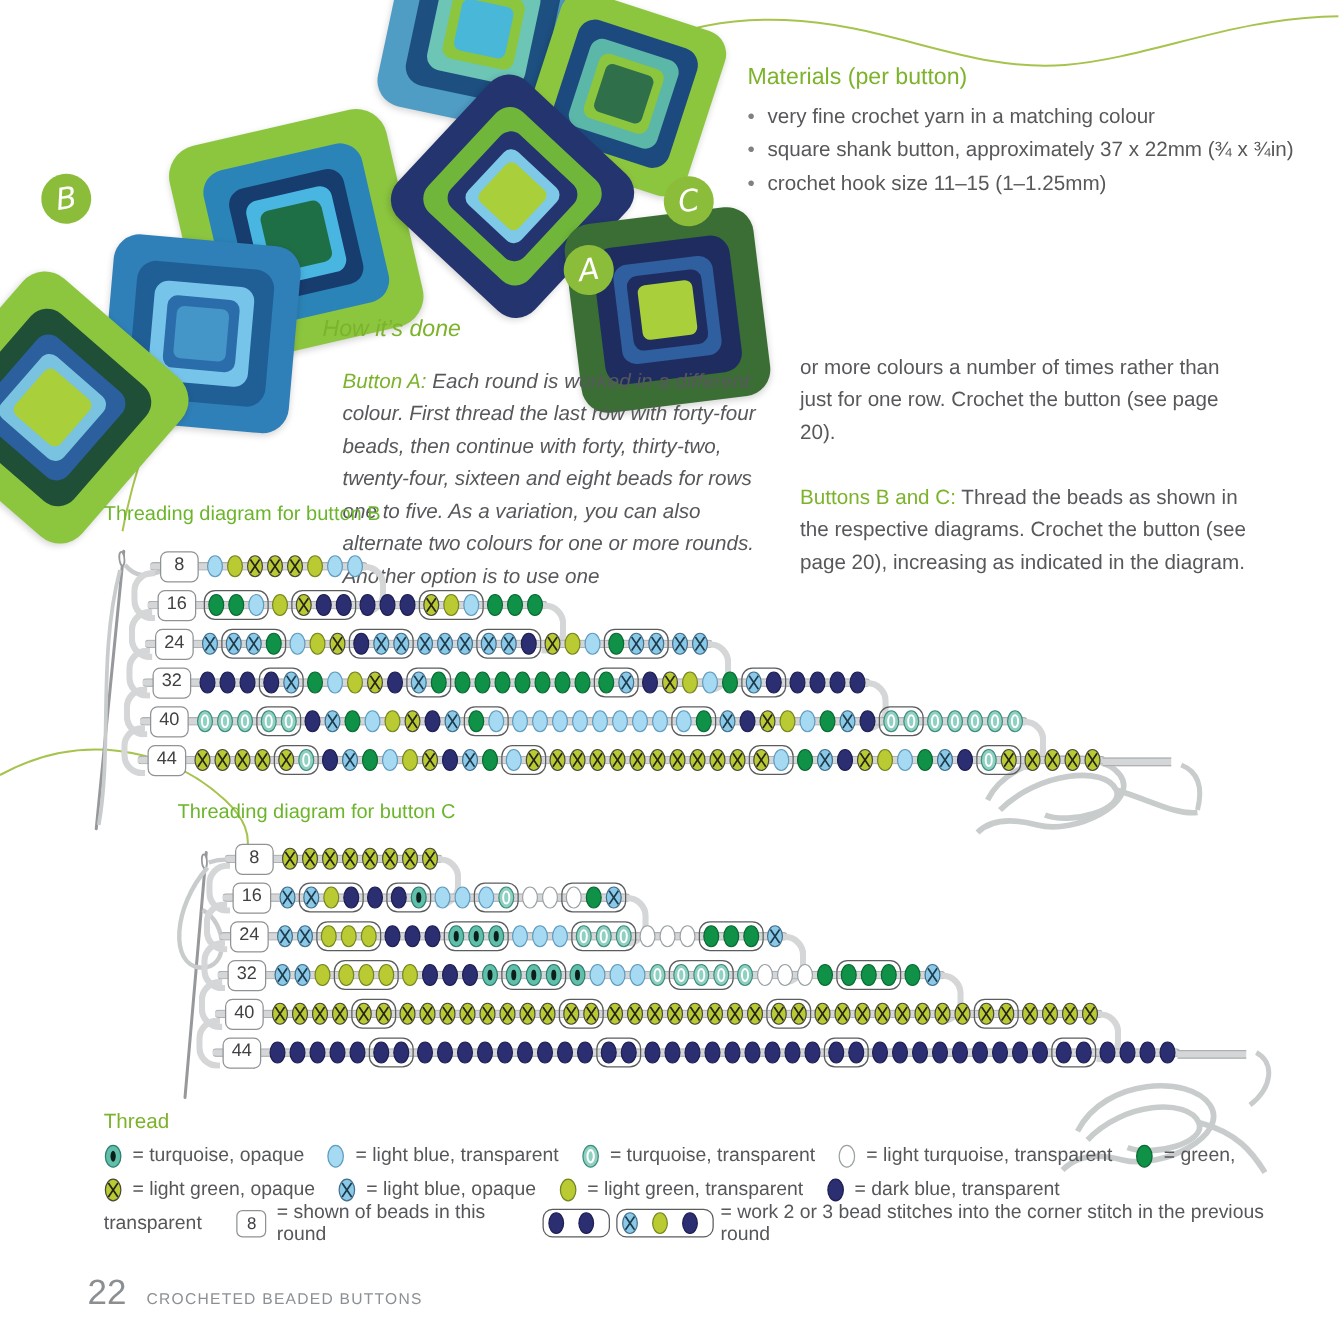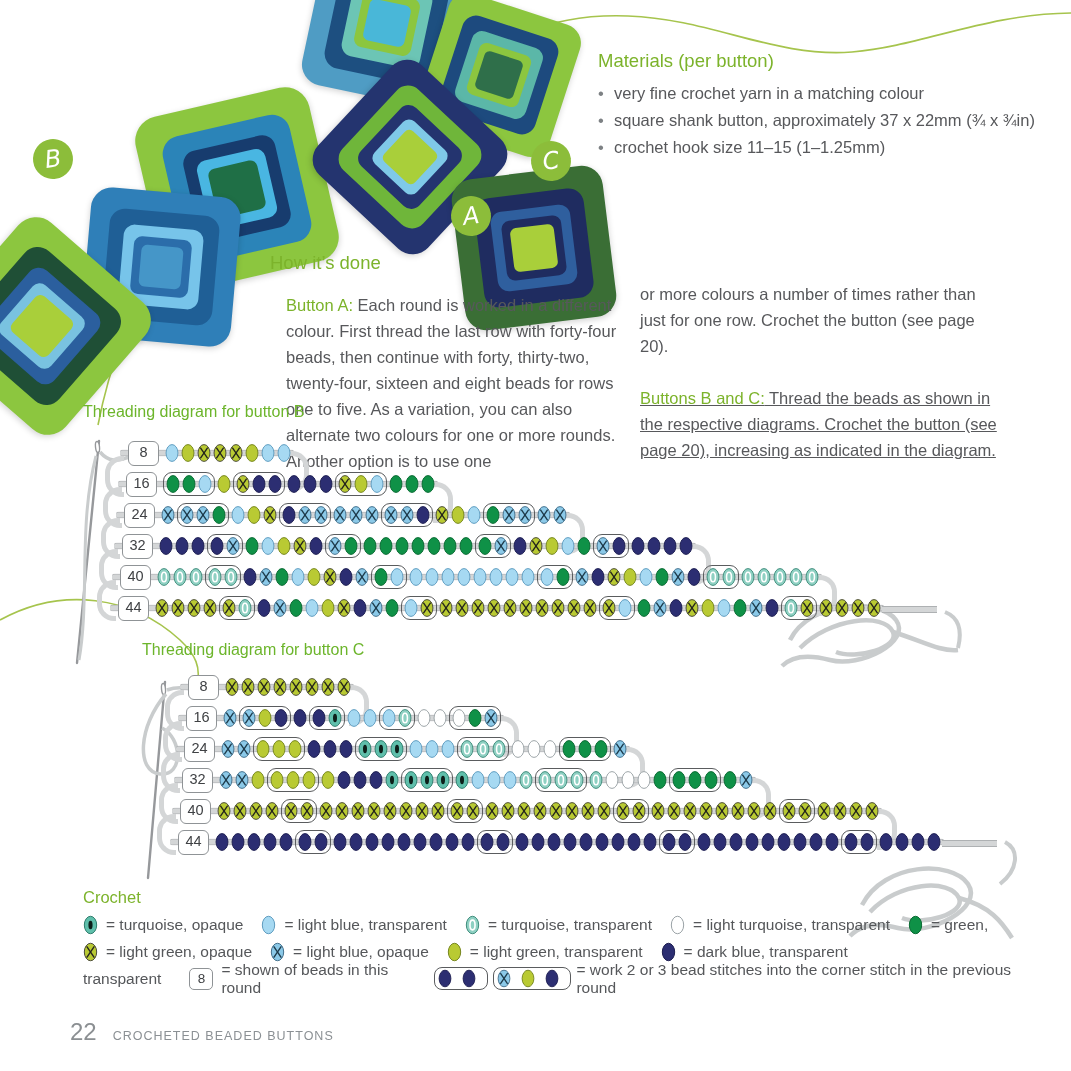--- a/index.html
+++ b/index.html
@@ -17,21 +17,21 @@
        font-family:"DejaVu Sans", sans-serif;transform:rotate(-8deg);z-index:5;}
 
   
   .green-h{color:#7cb32b;font-size:18.5px;font-weight:500;}
   #materials{position:absolute;left:598px;top:50px;width:448px;}
   #materials .green-h{margin:0 0 8px 0;}
   #materials ul{list-style:none;margin:0;padding:0;font-size:16.5px;line-height:27px;}
   #materials li{padding-left:16px;position:relative;}
   #materials li::before{content:"•";position:absolute;left:0;color:#7d8184;}
 
-  #howto-col1{position:absolute;left:270px;top:250px;width:386px;font-size:16.5px;line-height:26px;}
+  #howto-col1{position:absolute;left:258px;top:250px;width:386px;font-size:16.5px;line-height:26px;font-style:italic;}
   #howto-col1 .green-h{margin:0 0 6px 0;}
   #howto-col2{position:absolute;left:640px;top:281px;width:362px;font-size:16.5px;line-height:26px;}
   .lead{color:#7cb32b;}
   .para-gap{height:26px;}
 
   .diagram-title{position:absolute;color:#6cb52b;font-size:16px;}
   #diagB-title{left:83px;top:403px;}
   #diagC-title{left:142px;top:641px;}
 
   
@@ -60,21 +60,21 @@
   .leg-item{display:flex;align-items:center;margin-right:18px;}
   .leg-item svg{margin-right:8px;}
   .leg-text{margin-right:10px;}
   .leg-badge{display:inline-block;border:1.4px solid #8f9396;border-radius:5px;min-width:22px;height:20px;
       line-height:19px;text-align:center;font-size:13.5px;color:#3f4144;background:#fff;margin-right:8px;}
   .leg-box{display:flex;align-items:center;gap:2px;border:1.4px solid #5a5c5e;border-radius:8px;
       padding:1px 3px;margin-right:5px;background:#fff;}
 
   
   #footer{position:absolute;left:70px;top:1018px;display:flex;align-items:baseline;}
-  #footer .pno{font-size:24px;color:#8b8f92;margin-right:16px;}
+  #footer .pno{font-size:28px;color:#8b8f92;margin-right:16px;}
   #footer .ptitle{font-size:12.5px;letter-spacing:1px;color:#8b9094;}
 </style>
 </head>
 <body>
 
 <div class="page">
 
   <svg class="overlay" width="1071" height="1071" viewBox="0 0 1071 1071">
 
     <path d="M433,98 C495,38 548,13 628,16 C712,19 775,58 852,52 C922,46 985,14 1071,13" fill="none" stroke="#a6c44d" stroke-width="1.6"></path>
@@ -190,21 +190,21 @@
     </ul>
   </div>
 
   <div id="howto-col1">
     <div class="green-h">How it’s done</div>
     <p style="margin:16px;"><span class="lead">Button A:</span><span> Each round is worked in a different colour. First thread the last row with forty-four beads, then continue with forty, thirty-two, twenty-four, sixteen and eight beads for rows one to five. As a variation, you can also alternate two colours for one or more rounds. Another option is to use one</span></p>
   </div>
   <div id="howto-col2">
     <p style="margin:0;">or more colours a number of times rather than just for one row. Crochet the button (see page 20).</p>
     <div class="para-gap"></div>
-    <p style="margin:0;text-decoration:underline;"><span class="lead">Buttons B and C:</span><span> Thread the beads as shown in the respective diagrams. Crochet the button (see page 20), increasing as indicated in the diagram.</span></p>
+    <p style="margin:0;"><span class="lead">Buttons B and C:</span><span> Thread the beads as shown in the respective diagrams. Crochet the button (see page 20), increasing as indicated in the diagram.</span></p>
   </div>
 
   <div class="diagram-title" id="diagB-title">Threading diagram for button B</div>
   <div class="diagram-title" id="diagC-title">Threading diagram for button C</div>
 
   <div class="diagram" id="diagB">
       <div class="bead-row" style="margin-left: 10px;">
         <span class="row-label">8</span>
         <span class="bead-group">
           <svg width="14" height="20" viewBox="0 0 16 22">
@@ -1688,21 +1688,21 @@
           <svg width="14" height="20" viewBox="0 0 16 22">
             <ellipse cx="8" cy="11" rx="6.8" ry="9.6" fill="#2c2e72" stroke="#1e1f52" stroke-width="1.1"></ellipse>
           </svg>
         </span>
         <span class="lhook"></span>
         <span class="tail"></span>
       </div>
     </div>
 
   <div id="symbols">
-    <div class="green-h">Crochet</div>
+    <div class="green-h">Thread</div>
     <div class="leg-line" id="leg-line2">
         <span class="leg-item">
           <svg width="15" height="20" viewBox="0 0 16 22">
             <ellipse cx="8" cy="11" rx="6.8" ry="9.6" fill="#5fbfab" stroke="#2f7d6d" stroke-width="1.1"></ellipse>
             <ellipse cx="8" cy="11" rx="2.3" ry="4.8" fill="#0d1f1a"></ellipse>
           </svg>
           <span>= turquoise, opaque</span>
         </span>
         <span class="leg-item">
           <svg width="15" height="20" viewBox="0 0 16 22">

